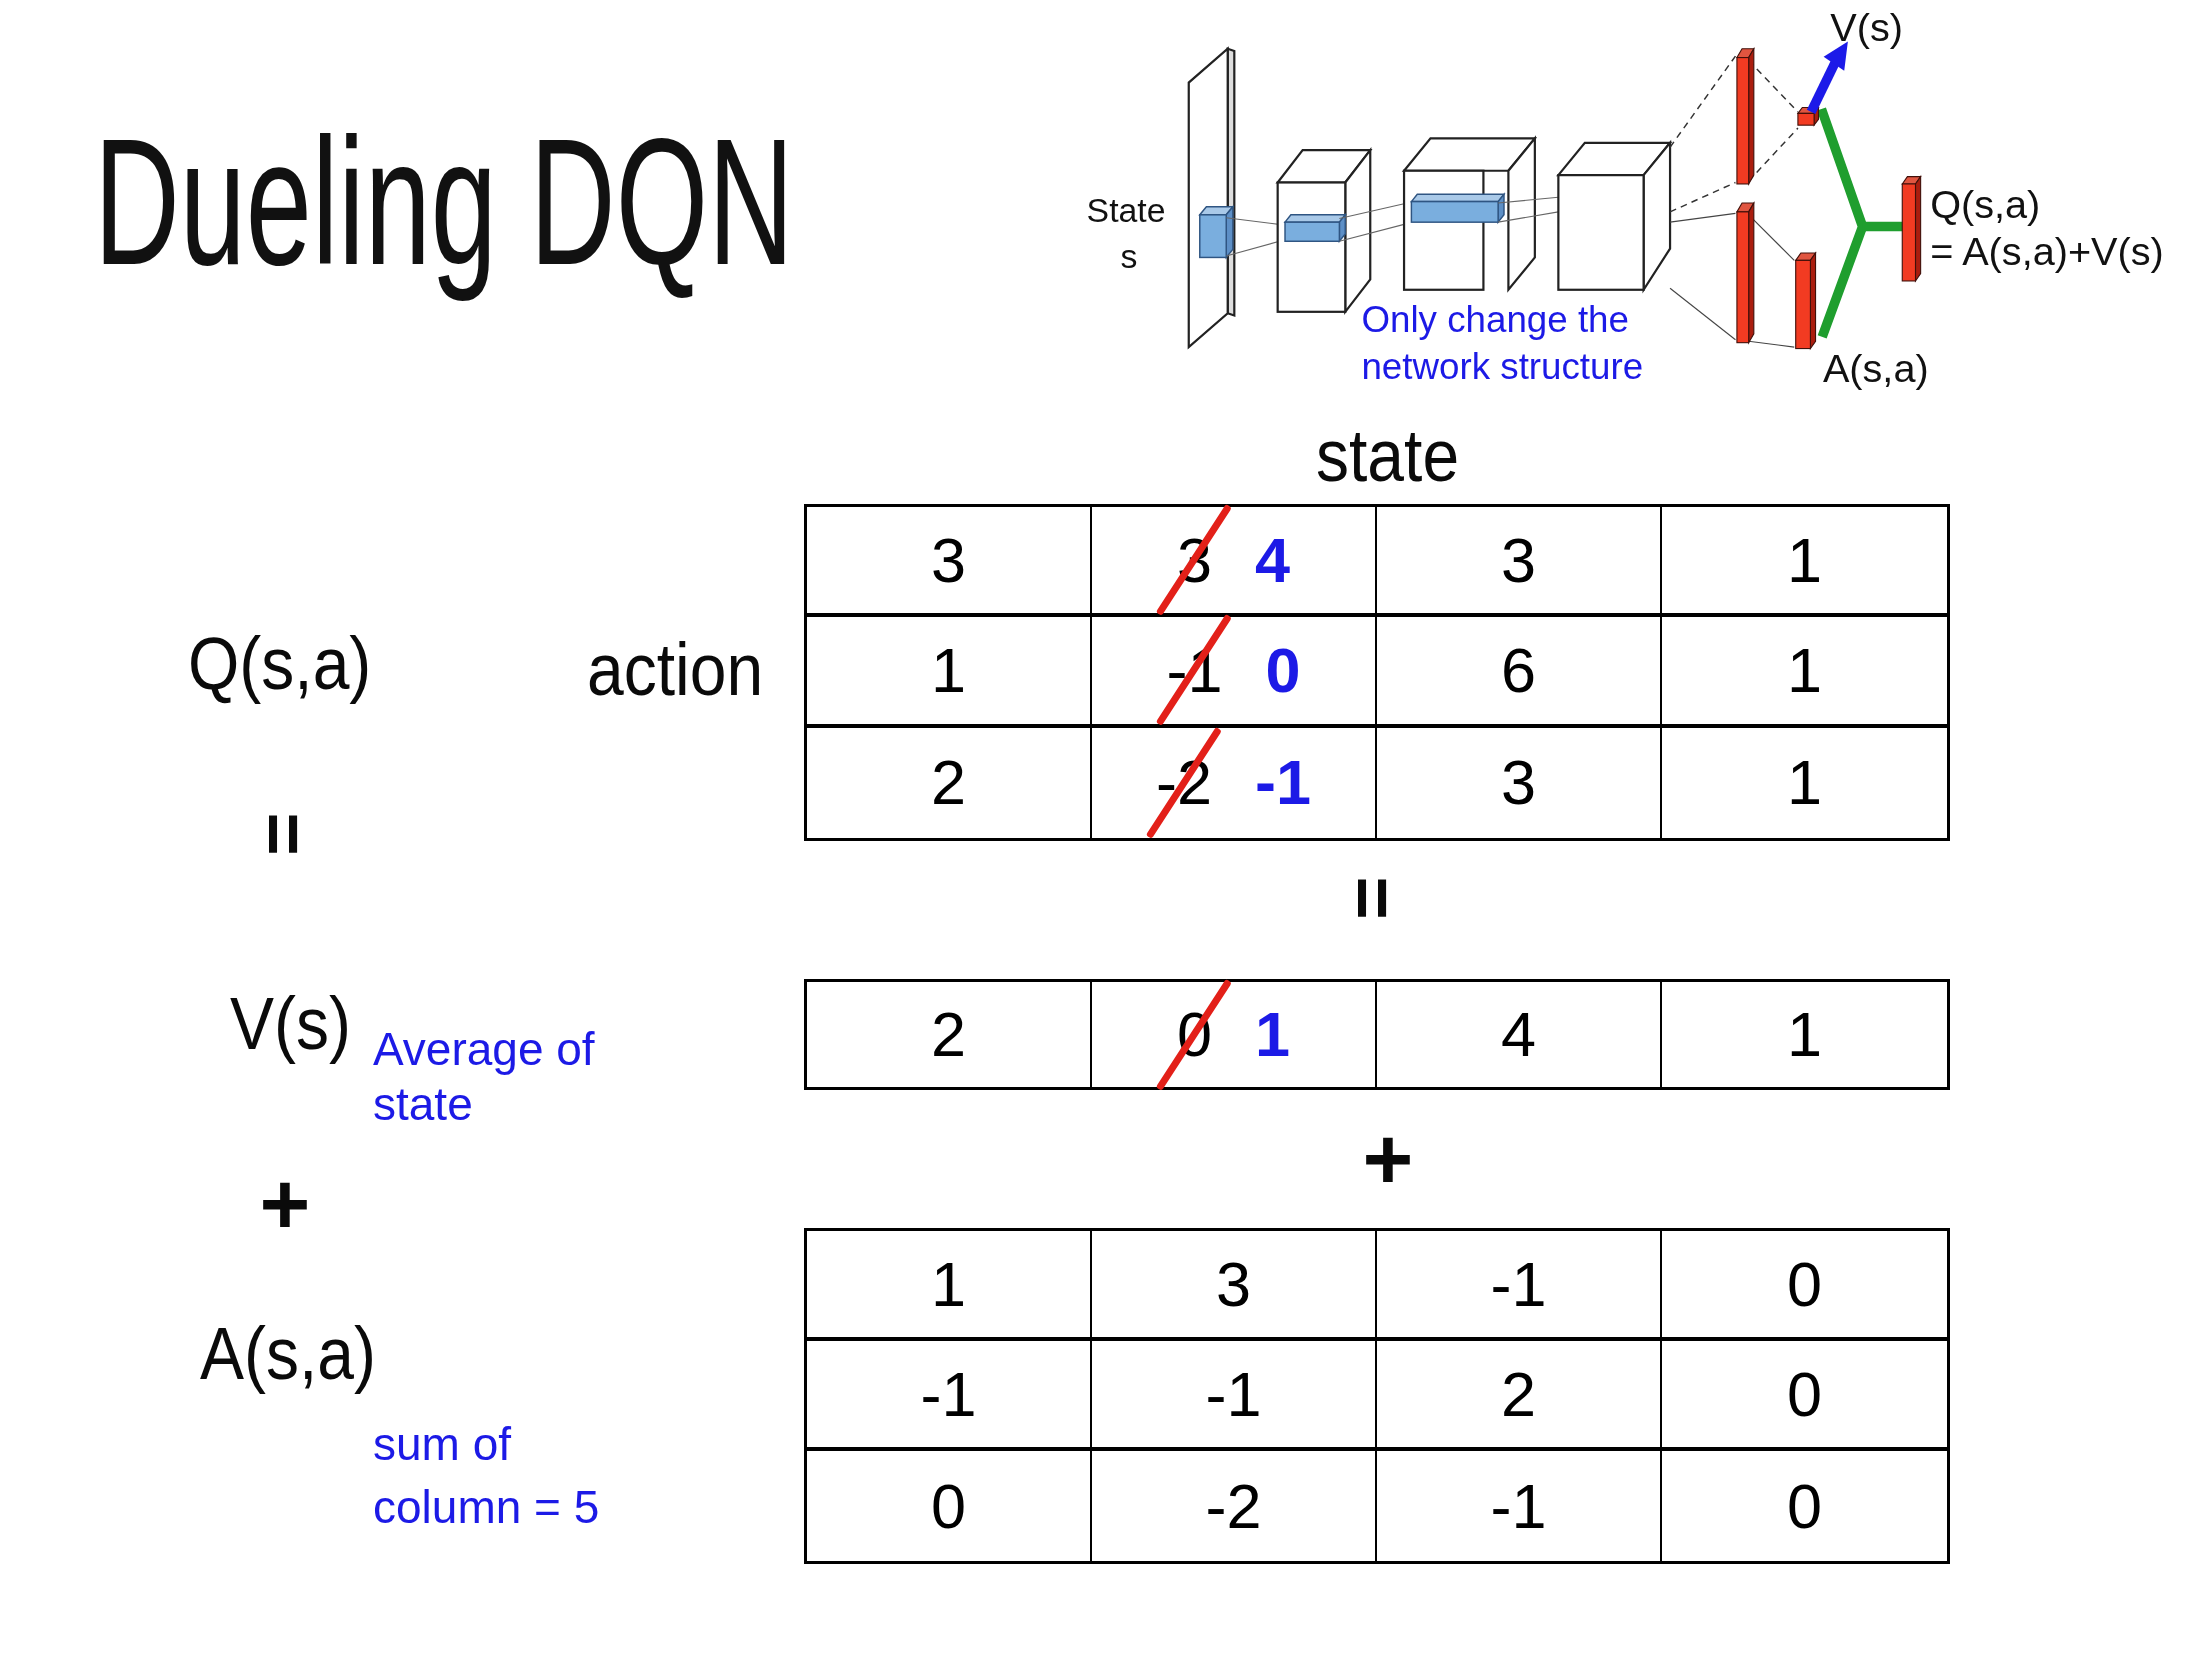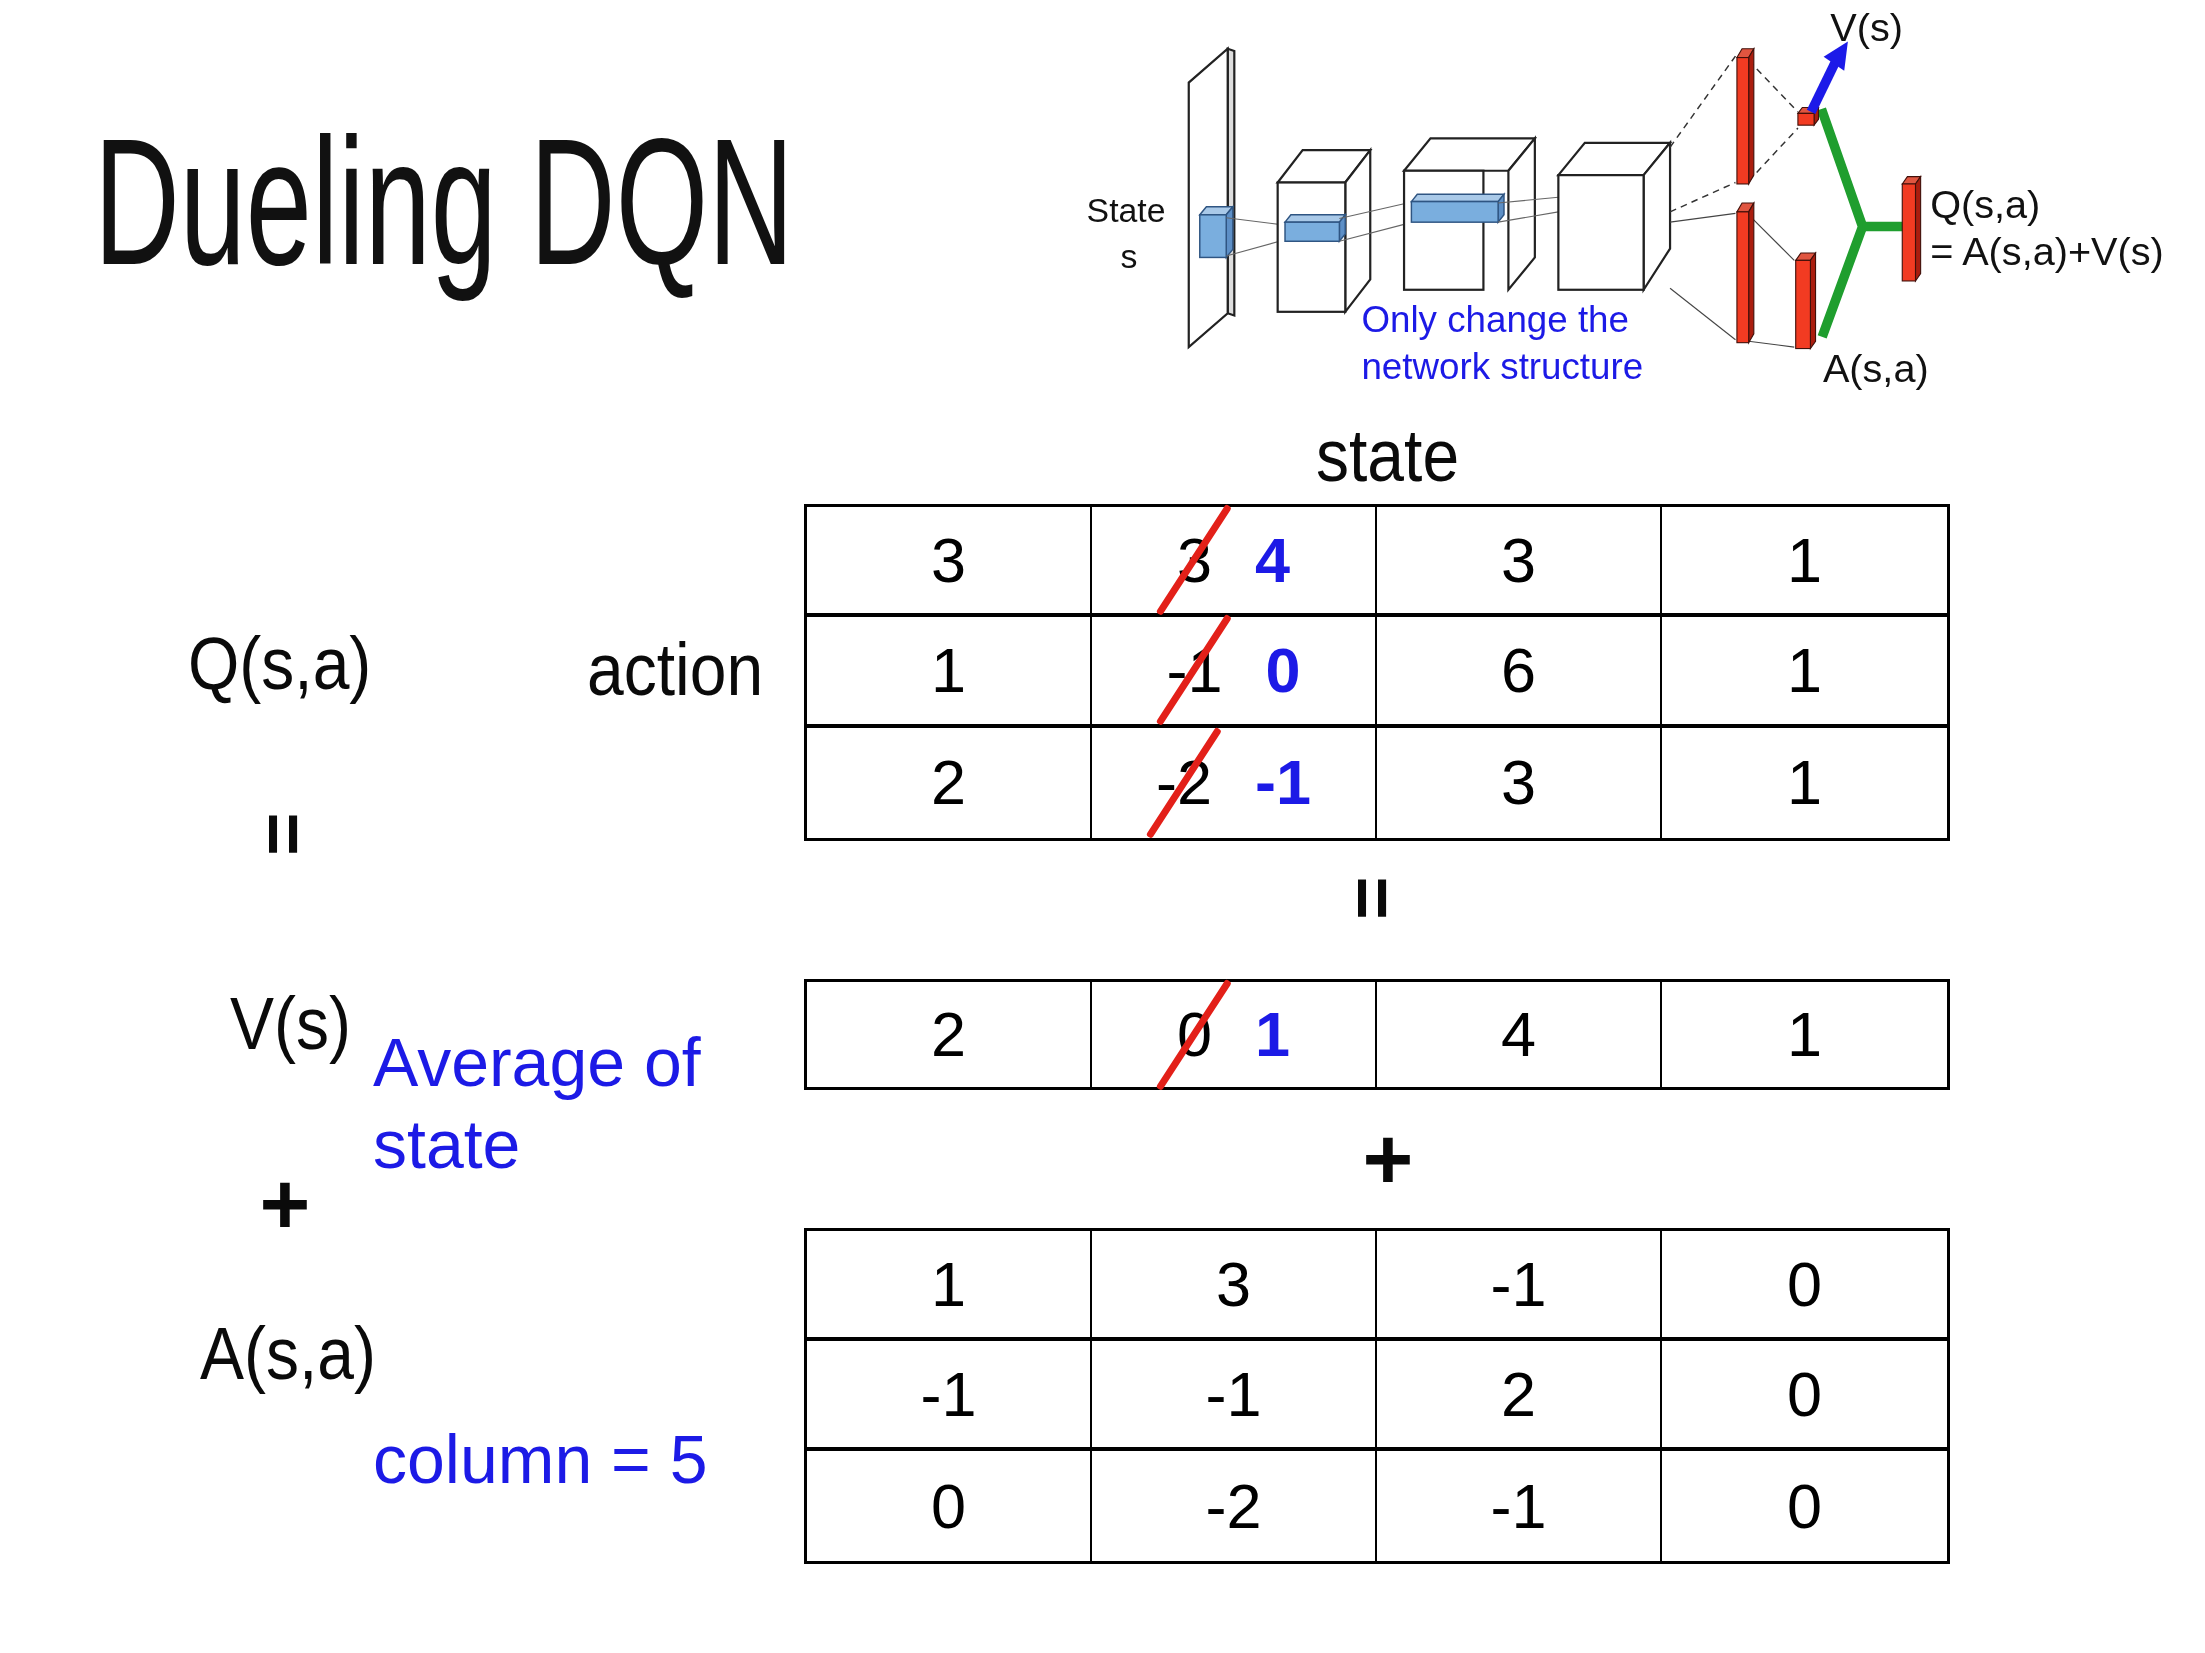--- a/index.html
+++ b/index.html
@@ -16,21 +16,21 @@
     transform:scaleX(0.66);transform-origin:left top;white-space:nowrap;color:#111;}
 
   .lbl{position:absolute;font-size:75px;line-height:1;transform:scaleX(0.88);
     transform-origin:left top;white-space:nowrap;color:#0a0a0a;}
 
   .op{position:absolute;width:74px;height:74px;display:flex;align-items:center;
     justify-content:center;font-weight:700;color:#0a0a0a;}
   .op.eq{font-size:74px;transform:rotate(90deg);}
   .op.plus{font-size:87px;}
 
-  .note{position:absolute;color:var(--blue);font-size:68px;white-space:nowrap;}
+  .note{position:absolute;color:var(--blue);font-size:46px;white-space:nowrap;}
   .note.avg{left:373px;top:1022px;line-height:1.20;}
   .note.sum{left:373px;top:1413px;line-height:1.36;}
 
   .tbl{position:absolute;display:grid;grid-template-columns:repeat(4,1fr);
     border:3.7px solid #000;background:#fff;}
   .tbl.q{left:804px;top:504px;width:1146px;height:337px;grid-template-rows:repeat(3,1fr);}
   .tbl.v{left:804px;top:979px;width:1146px;height:111px;grid-template-rows:1fr;}
   .tbl.a{left:804px;top:1228px;width:1146px;height:336px;grid-template-rows:repeat(3,1fr);}
   .cell{display:flex;align-items:center;justify-content:center;gap:43px;
     border-right:2.9px solid #000;border-bottom:4.4px solid #000;overflow:visible;}
@@ -165,20 +165,21 @@
   <div class="op eq" style="left:247px;top:797px;">=</div>
   <div class="op eq" style="left:1336px;top:861px;">=</div>
   <div class="op plus" style="left:248px;top:1167px;">+</div>
   <div class="op plus" style="left:1351px;top:1122px;">+</div>
 
   <div class="note avg">
     <div>Average of</div>
     <div>state</div>
   </div>
   <div class="note sum">
+    <div>sum of</div>
     <div>column = 5</div>
   </div>
 
   <div class="tbl q">
     <div class="cell">
         <span class="num">3</span>
       </div>
     <div class="cell">
       <span class="old-wrap"><span class="num">3</span><span class="slash"></span></span>
       <span class="num new">4</span>

